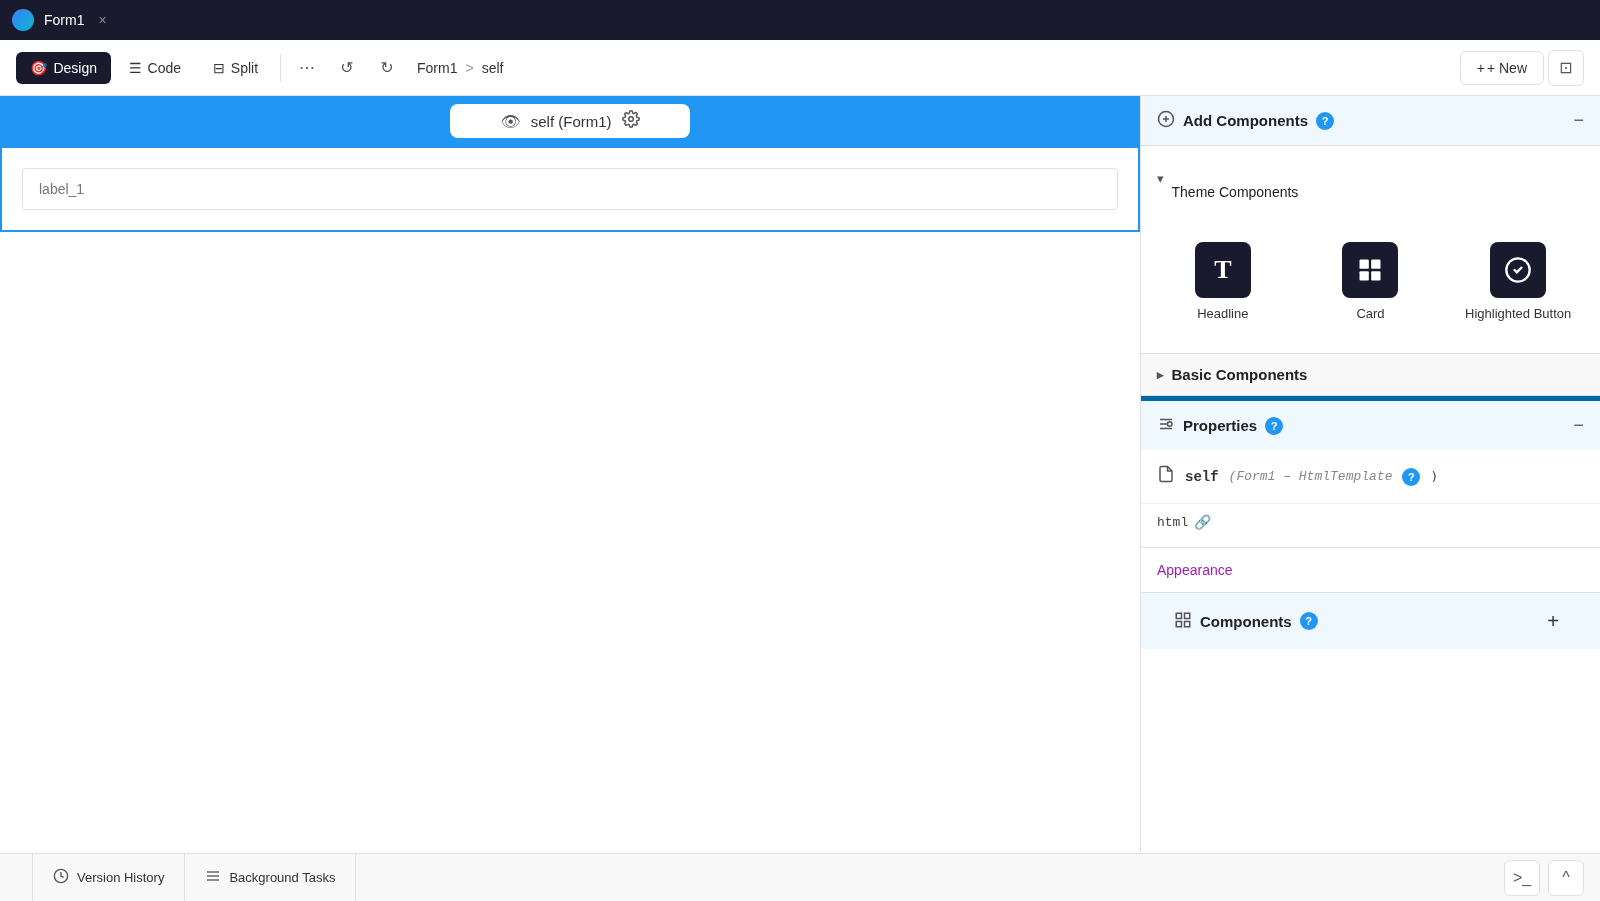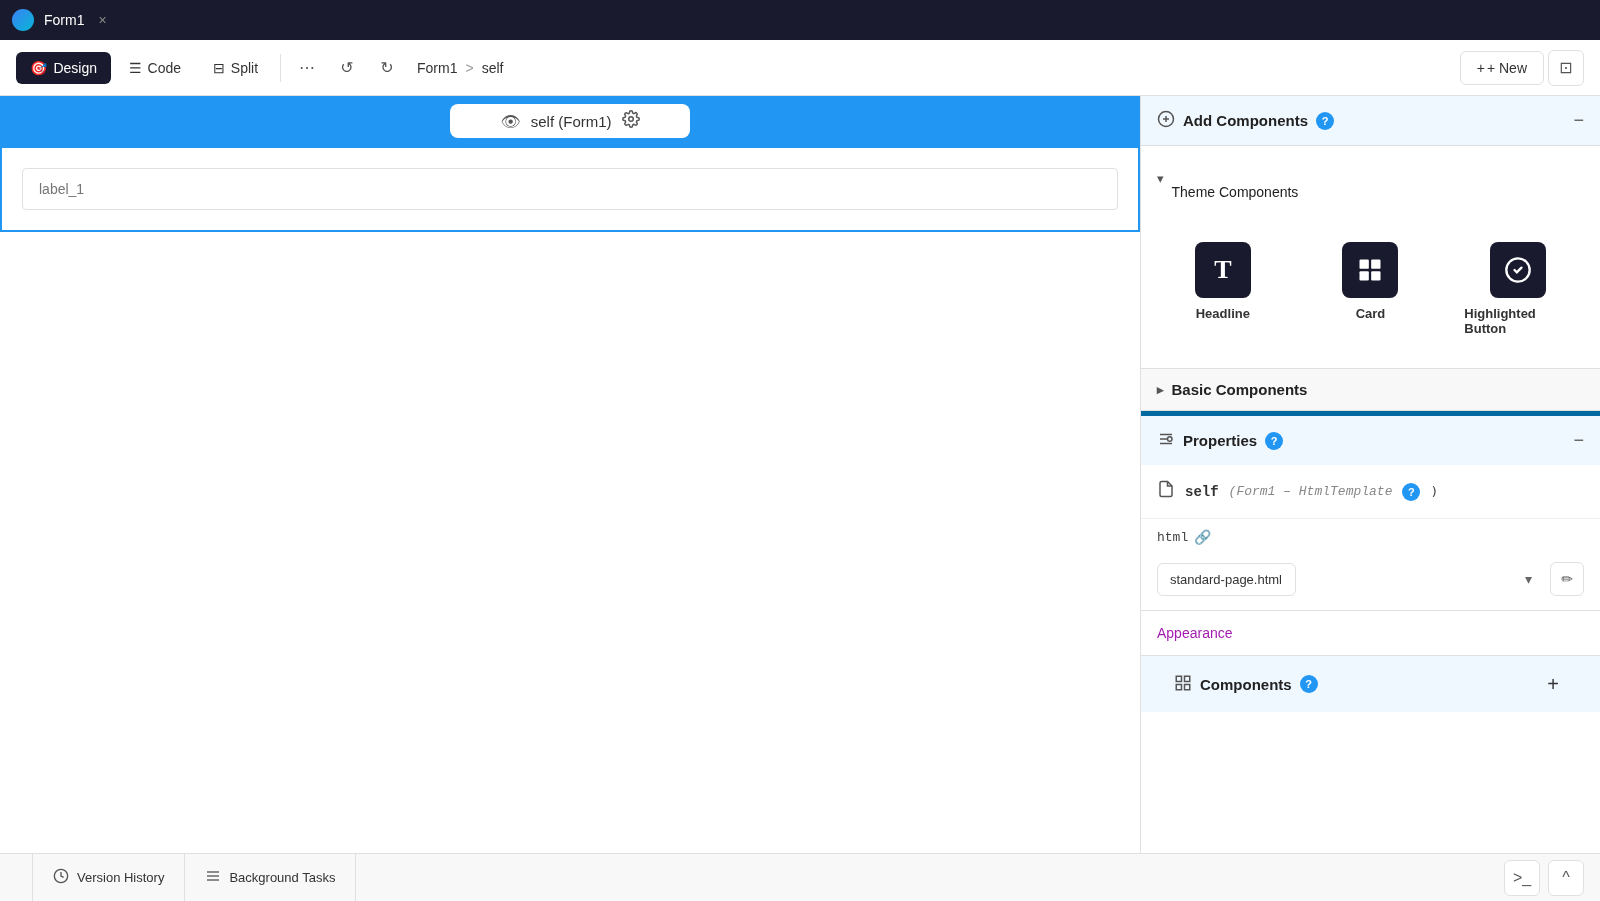--- a/index.html
+++ b/index.html
@@ -83,21 +83,21 @@
     
     .theme-components-grid {
       display: grid; grid-template-columns: repeat(3, 1fr); gap: 16px; padding: 20px 16px;
     }
     .component-item {
       display: flex; flex-direction: column; align-items: center; gap: 8px; cursor: pointer; padding: 12px; border-radius: 8px;
     }
     .component-icon {
       width: 56px; height: 56px; background: #1a1a2e; border-radius: 8px; display: flex; align-items: center; justify-content: center; color: #fff; font-size: 22px;
     }
-    .component-label { font-size: 13px; color: #333; font-weight: 700; text-align: left; }
+    .component-label { font-size: 13px; color: #333; font-weight: 400; text-align: center; }
 
     
     .basic-components-header {
       display: flex; align-items: center; justify-content: space-between; padding: 12px 16px; border-top: 1px solid #e0e0e0; border-bottom: 1px solid #e0e0e0; cursor: pointer; background: #f8f8f8;
     }
     .basic-components-title { display: flex; align-items: center; gap: 8px; font-size: 15px; font-weight: 600; color: #222; }
 
     
     .properties-section { border-top: 5px solid #0369a1; }
     .properties-header {
@@ -316,28 +316,20 @@
       </div>
 
 
       <div class="property-field">
         <div class="property-field-label mono">
           <span>html</span>
           <span class="property-field-link">🔗</span>
         </div>
       </div>
 
-      <div class="property-select-row">
-        <div class="select-wrapper">
-          <select class="property-select">
-            <option>standard-page.html</option>
-          </select>
-        </div>
-        <button class="property-edit-btn">✏</button>
-      </div>
 
       <div class="appearance-section">
         <div class="appearance-label">Appearance</div>
       </div>
     </div>
 
     <div class="components-section-header">
       <div class="components-section-title">
         <span>
           <svg width="18" height="18" viewBox="0 0 24 24" fill="none" stroke="#555" stroke-width="2">

